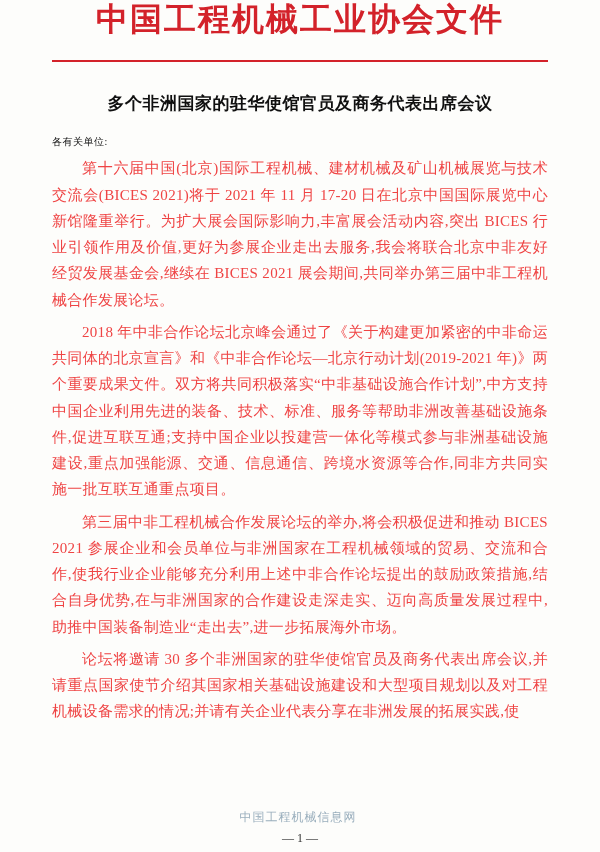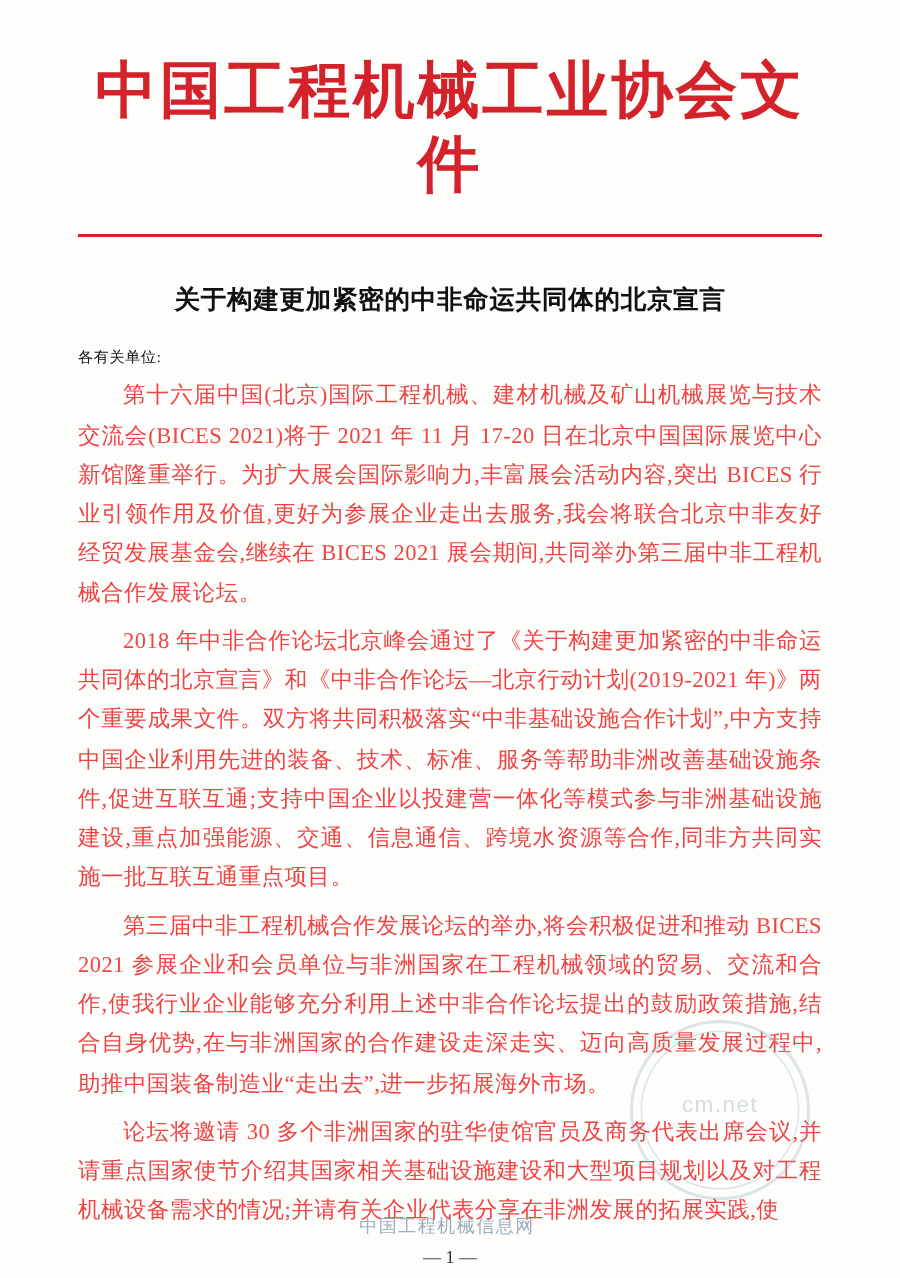--- a/index.html
+++ b/index.html
@@ -17,24 +17,23 @@
     position: relative;
     width: 600px;
     height: 852px;
     background: #fdfdfb;
     box-sizing: border-box;
     padding: 0 52px;
   }
   .doc-header {
     text-align: center;
     color: #d3222a;
-    font-size: 41px;
+    font-size: 32px;
     font-weight: bold;
     letter-spacing: 2px;
-    padding-top: 36px;
     line-height: 1.2;
     font-family: "Liberation Serif", serif;
   }
   .doc-number {
     text-align: center;
     font-size: 15px;
     color: #1a1a1a;
     margin-top: 28px;
     letter-spacing: 1px;
   }
@@ -126,34 +125,29 @@
 </head>
 <body>
 
 <div class="page">
 
   <div class="doc-header">中国工程机械工业协会文件</div>
 
 
   <div class="red-rule"></div>
 
-  <div class="doc-title">关于构建更加紧密的中非命运共同体的北京宣言</div>
+  <div class="doc-title">多个非洲国家的驻华使馆官员及商务代表出席会议</div>
 
   <div class="salutation">各有关单位:</div>
 
   <div class="body-text">
     <p>第十六届中国(北京)国际工程机械、建材机械及矿山机械展览与技术交流会(BICES 2021)将于 2021 年 11 月 17-20 日在北京中国国际展览中心新馆隆重举行。为扩大展会国际影响力,丰富展会活动内容,突出 BICES 行业引领作用及价值,更好为参展企业走出去服务,我会将联合北京中非友好经贸发展基金会,继续在 BICES 2021 展会期间,共同举办第三届中非工程机械合作发展论坛。</p>
     <p>2018 年中非合作论坛北京峰会通过了《关于构建更加紧密的中非命运共同体的北京宣言》和《中非合作论坛—北京行动计划(2019-2021 年)》两个重要成果文件。双方将共同积极落实“中非基础设施合作计划”,中方支持中国企业利用先进的装备、技术、标准、服务等帮助非洲改善基础设施条件,促进互联互通;支持中国企业以投建营一体化等模式参与非洲基础设施建设,重点加强能源、交通、信息通信、跨境水资源等合作,同非方共同实施一批互联互通重点项目。</p>
     <p>第三届中非工程机械合作发展论坛的举办,将会积极促进和推动 BICES 2021 参展企业和会员单位与非洲国家在工程机械领域的贸易、交流和合作,使我行业企业能够充分利用上述中非合作论坛提出的鼓励政策措施,结合自身优势,在与非洲国家的合作建设走深走实、迈向高质量发展过程中,助推中国装备制造业“走出去”,进一步拓展海外市场。</p>
     <p>论坛将邀请 30 多个非洲国家的驻华使馆官员及商务代表出席会议,并请重点国家使节介绍其国家相关基础设施建设和大型项目规划以及对工程机械设备需求的情况;并请有关企业代表分享在非洲发展的拓展实践,使</p>
   </div>
 
-  <div class="watermark">
-    <div class="ring"></div>
-    <div class="ring2"></div>
-    <div class="wtext">cm.net</div>
-  </div>
 
   <div class="watermark-caption">中国工程机械信息网</div>
 
   <div class="page-number">— 1 —</div>
 
 </div>
 
 </body></html>

